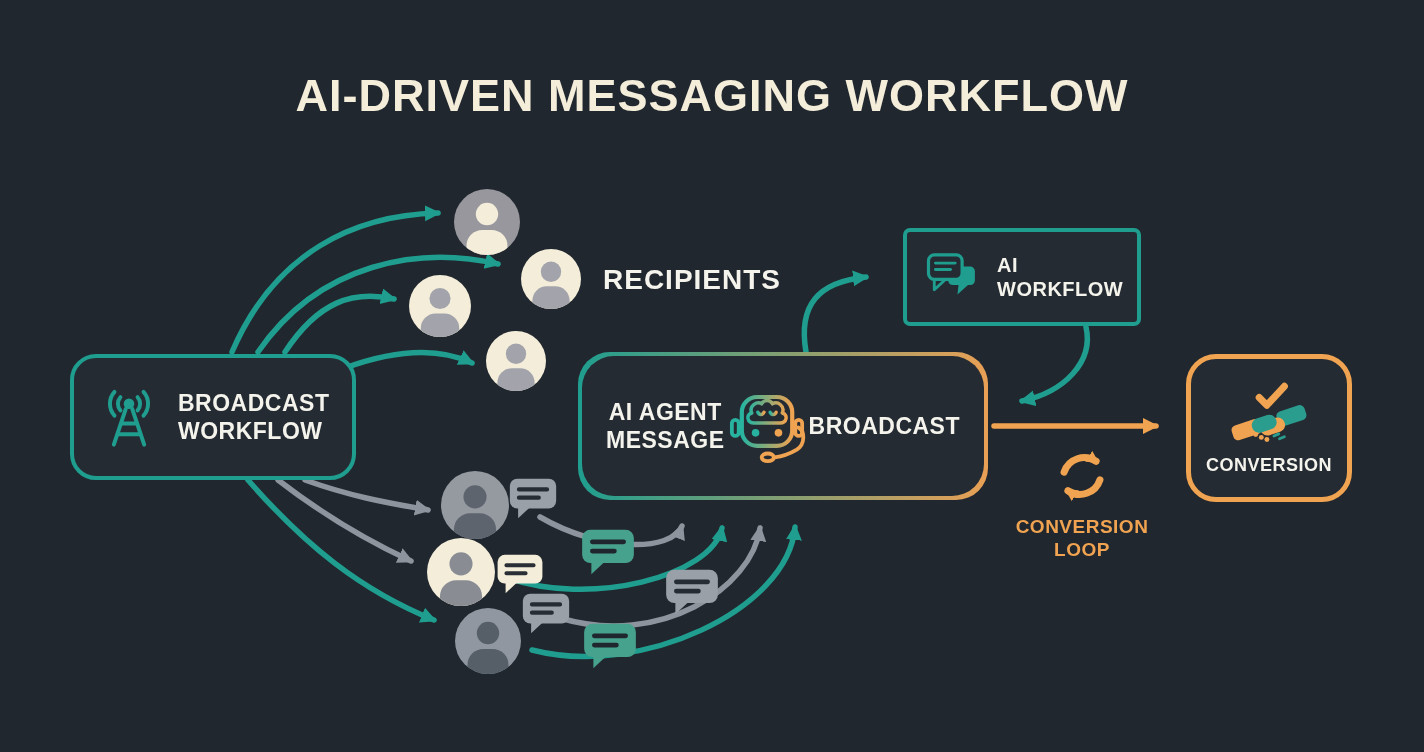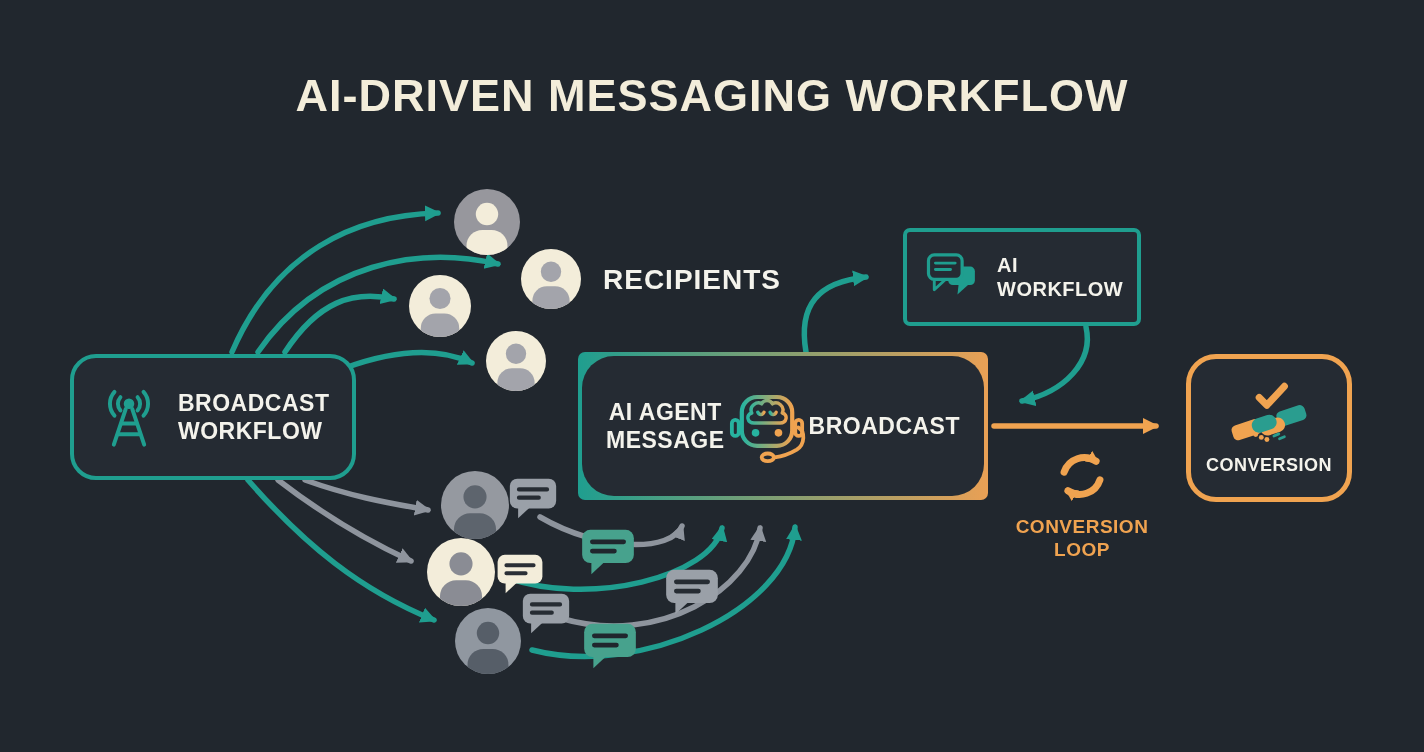--- a/index.html
+++ b/index.html
@@ -11,21 +11,21 @@
   body{background:var(--bg);font-family:"Liberation Sans",sans-serif;font-weight:700;}
   .canvas{position:relative;width:1424px;height:752px;background:var(--bg);}
   .layer{position:absolute;left:0;top:0;z-index:1;}
   .page-title{position:absolute;left:0;right:0;top:70px;text-align:center;z-index:2;
     font-size:45px;letter-spacing:1px;color:var(--cream);}
   .node{position:absolute;z-index:2;background:var(--box-bg);display:flex;align-items:center;}
   .node-broadcast{left:70px;top:354px;width:286px;height:126px;border:4px solid var(--teal);
     border-radius:26px;gap:16px;padding-left:22px;}
   .node-label{color:var(--text);font-size:23px;line-height:1.22;letter-spacing:.5px;}
   .triage-wrap{position:absolute;left:578px;top:352px;width:410px;height:148px;z-index:2;
-    background:linear-gradient(90deg,var(--teal),#e9a055);border-radius:7px;padding:4px;}
+    background:linear-gradient(90deg,var(--teal),#e9a055);border-radius:32px;padding:4px;}
   .triage-inner{width:100%;height:100%;background:var(--box-bg);border-radius:32px;
     display:flex;align-items:center;justify-content:space-between;padding:0 24px;}
   .triage-left{text-align:center;}
   .node-response{left:903px;top:228px;width:238px;height:98px;border:4px solid var(--teal);
     border-radius:7px;gap:14px;padding-left:18px;}
   .resp-label{font-size:20px;}
   .node-conversion{left:1186px;top:354px;width:166px;height:148px;border:5px solid var(--orange);
     border-radius:30px;flex-direction:column;justify-content:center;gap:5px;}
   .conv-label{font-size:18px;letter-spacing:.5px;color:var(--text);}
   .recipients-label{position:absolute;left:603px;top:264px;z-index:2;color:var(--text);

